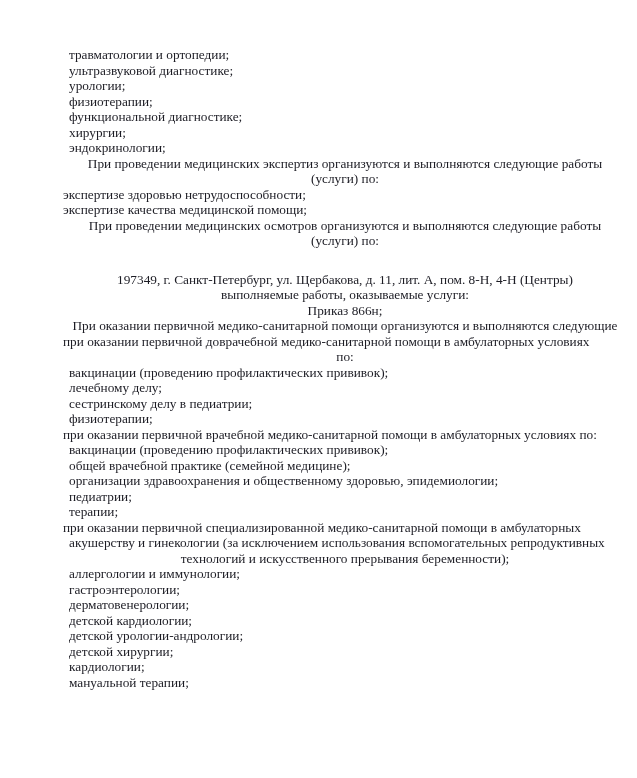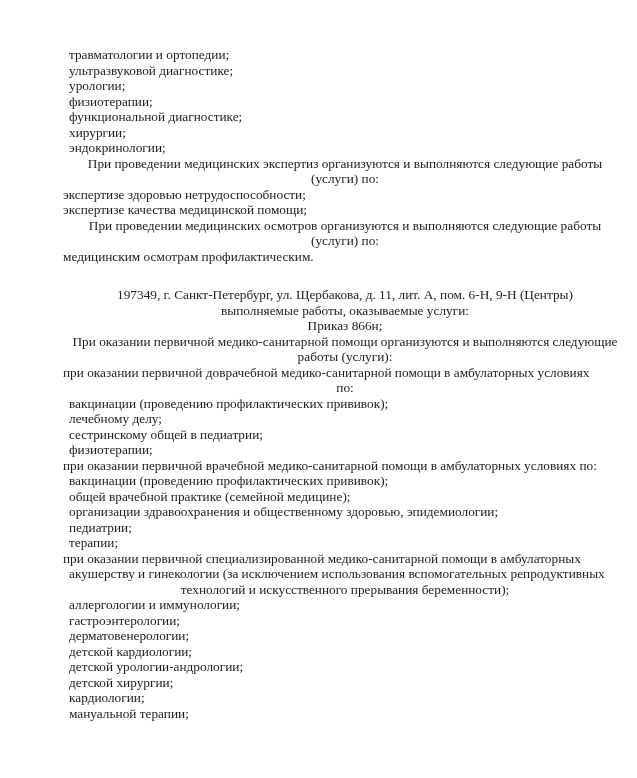--- a/index.html
+++ b/index.html
@@ -43,32 +43,30 @@
       <div class="line indent-2">физиотерапии;</div>
       <div class="line indent-2">функциональной диагностике;</div>
       <div class="line indent-2">хирургии;</div>
       <div class="line indent-2">эндокринологии;</div>
       <div class="line indent-0">При проведении медицинских экспертиз организуются и выполняются следующие работы</div>
       <div class="line indent-0">(услуги) по:</div>
       <div class="line indent-1">экспертизе здоровью нетрудоспособности;</div>
       <div class="line indent-1">экспертизе качества медицинской помощи;</div>
       <div class="line indent-0">При проведении медицинских осмотров организуются и выполняются следующие работы</div>
       <div class="line indent-0">(услуги) по:</div>
-      <div class="line indent-1">медицинским осмотрам профилактическим.</div>
       <div class="gap"></div>
-      <div class="line indent-0">197349, г. Санкт-Петербург, ул. Щербакова, д. 11, лит. А, пом. 6-Н, 9-Н (Центры)</div>
+      <div class="line indent-0">197349, г. Санкт-Петербург, ул. Щербакова, д. 11, лит. А, пом. 8-Н, 4-Н (Центры)</div>
       <div class="line indent-0">выполняемые работы, оказываемые услуги:</div>
       <div class="line indent-0">Приказ 866н;</div>
       <div class="line indent-0">При оказании первичной медико-санитарной помощи организуются и выполняются следующие</div>
-      <div class="line indent-0">работы (услуги):</div>
       <div class="line indent-1">при оказании первичной доврачебной медико-санитарной помощи в амбулаторных условиях</div>
       <div class="line indent-0">по:</div>
       <div class="line indent-2">вакцинации (проведению профилактических прививок);</div>
       <div class="line indent-2">лечебному делу;</div>
-      <div class="line indent-2">сестринскому общей в педиатрии;</div>
+      <div class="line indent-2">сестринскому делу в педиатрии;</div>
       <div class="line indent-2">физиотерапии;</div>
       <div class="line indent-1">при оказании первичной врачебной медико-санитарной помощи в амбулаторных условиях по:</div>
       <div class="line indent-2">вакцинации (проведению профилактических прививок);</div>
       <div class="line indent-2">общей врачебной практике (семейной медицине);</div>
       <div class="line indent-2">организации здравоохранения и общественному здоровью, эпидемиологии;</div>
       <div class="line indent-2">педиатрии;</div>
       <div class="line indent-2">терапии;</div>
       <div class="line indent-1">при оказании первичной специализированной медико-санитарной помощи в амбулаторных</div>
       <div class="line indent-2">акушерству и гинекологии (за исключением использования вспомогательных репродуктивных</div>
       <div class="line indent-0">технологий и искусственного прерывания беременности);</div>

